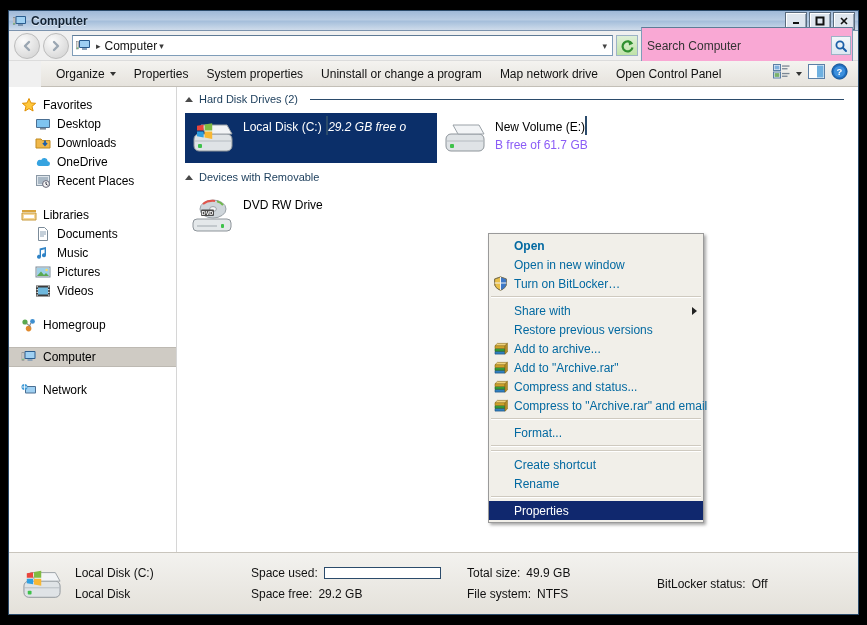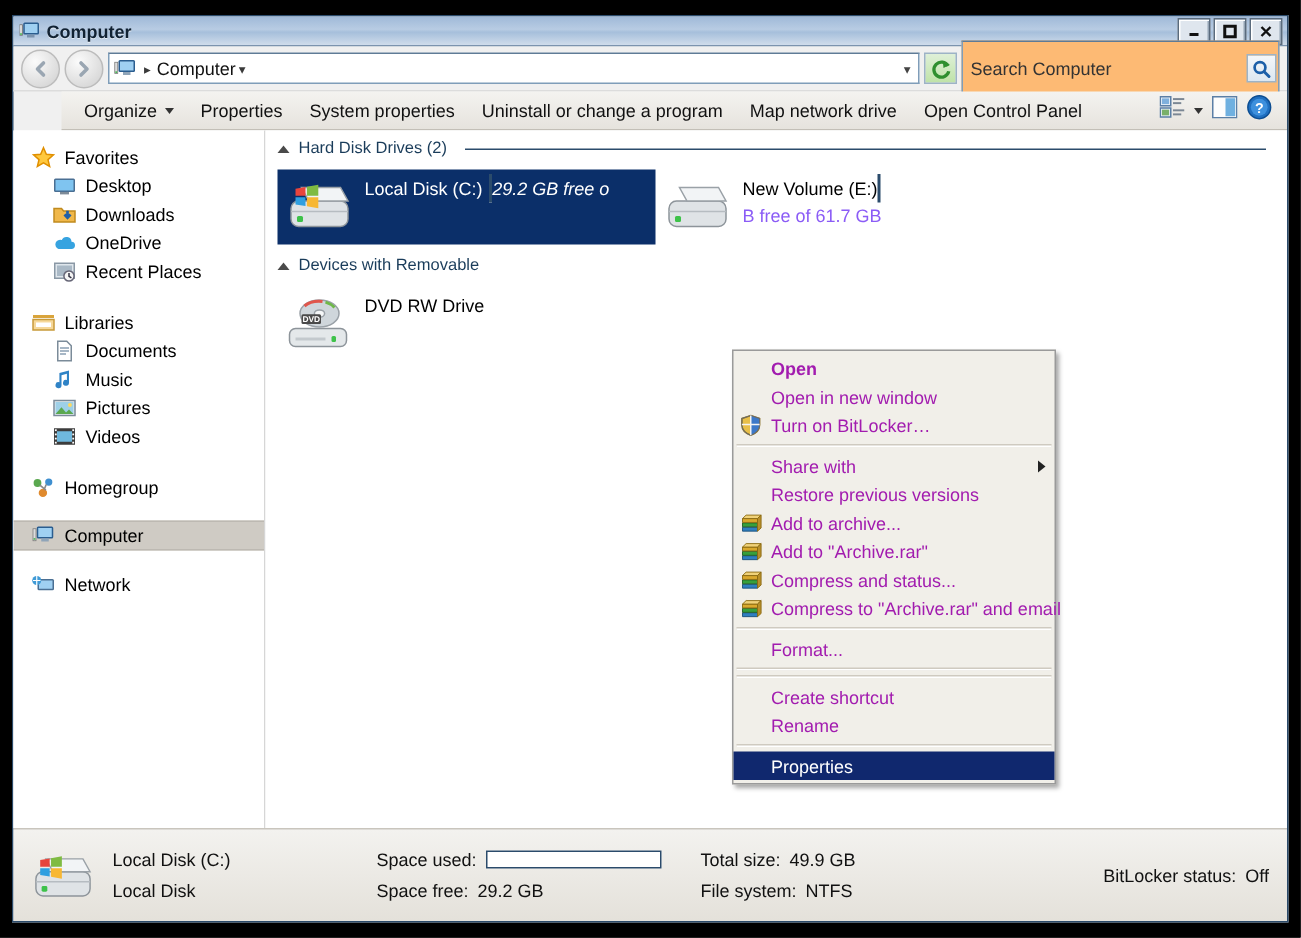--- a/index.html
+++ b/index.html
@@ -49,21 +49,21 @@
   .crumb-ico{width:15px;height:14px;position:relative;margin-right:3px;}
   .crumb-sep{font-size:9px;color:#3a3a3a;padding:0 4px 0 2px;}
   .crumb-txt{font-size:12px;color:#111;}
   .crumb-drop{margin-left:auto;font-size:9px;color:#444;padding-right:3px;}
   .refreshbtn{
     width:22px;height:21px;border:1px solid #9db3c6;box-sizing:border-box;
     background:linear-gradient(to bottom,#dff0d8,#bfe3a8);
     display:flex;align-items:center;justify-content:center;
   }
   .searchbox{
-    width:212px;height:38px;background:#fdba74;border:1px solid #7f9db9;border-top-color:#5f7b96;
+    width:212px;height:38px;background:#f9a8d4;border:1px solid #7f9db9;border-top-color:#5f7b96;
     display:flex;align-items:center;box-sizing:border-box;padding-left:5px;
   }
   .searchbox .ph{font-size:12px;color:#333;flex:1;}
   .searchbtn{
     width:20px;height:19px;margin-right:1px;
     background:linear-gradient(to bottom,#f4f7fa,#dce7f1);
     border:1px solid #9db3c6;box-sizing:border-box;
     display:flex;align-items:center;justify-content:center;
   }
 
@@ -119,21 +119,21 @@
   .tile.sel .tile-sub{color:#fff;font-style:italic;}
 
   
   .ctxmenu{
     position:absolute;left:311px;top:146px;width:216px;
     background:#f1efe9;border:1px solid #9a9a9a;
     box-shadow:2px 2px 3px rgba(0,0,0,.35);
     padding:2px 0;box-sizing:border-box;z-index:50;
   }
   .ctxitem{
-    height:19px;display:flex;align-items:center;font-size:12px;color:#a21caf;
+    height:19px;display:flex;align-items:center;font-size:12px;color:#0369a1;
     padding-left:4px;padding-right:6px;gap:5px;
   }
   .ctxitem.bold{font-weight:bold;}
   .ctxitem.hl{background:#10286e;color:#fff;}
   .ctx-ico{width:16px;height:16px;flex:0 0 16px;position:relative;}
   .ctx-lbl{flex:1;white-space:nowrap;}
   .ctx-arrow{width:0;height:0;border-top:4px solid transparent;border-bottom:4px solid transparent;border-left:5px solid #222;}
   .ctxsep{height:1px;background:#cfcac0;border-bottom:1px solid #fff;margin:3px 2px;}
 
   
@@ -146,21 +146,21 @@
   .st-ico{width:42px;height:38px;position:relative;flex:0 0 42px;}
   .st-cols{flex:1;display:flex;font-size:12px;color:#111;}
   .st-col{display:flex;flex-direction:column;justify-content:center;gap:7px;}
   .st-row{display:flex;align-items:center;gap:6px;white-space:nowrap;}
   .st-bar{
     width:144px;height:12px;background:#fff;border:1px solid #2b4b6b;box-sizing:border-box;overflow:hidden;
   }
   .st-fill{height:100%;background:#0b2f69;}
   .c1{width:176px;}
   .c2{width:190px;}
-  .c3{flex:1;align-items:flex-end;}
+  .c3{flex:1;}
 </style>
 </head>
 <body>
 
 <div class="desktop">
 <div class="window">
 
   <div class="titlebar">
     <span class="title-ico">
       <svg width="14" height="13" viewBox="0 0 14 13">

